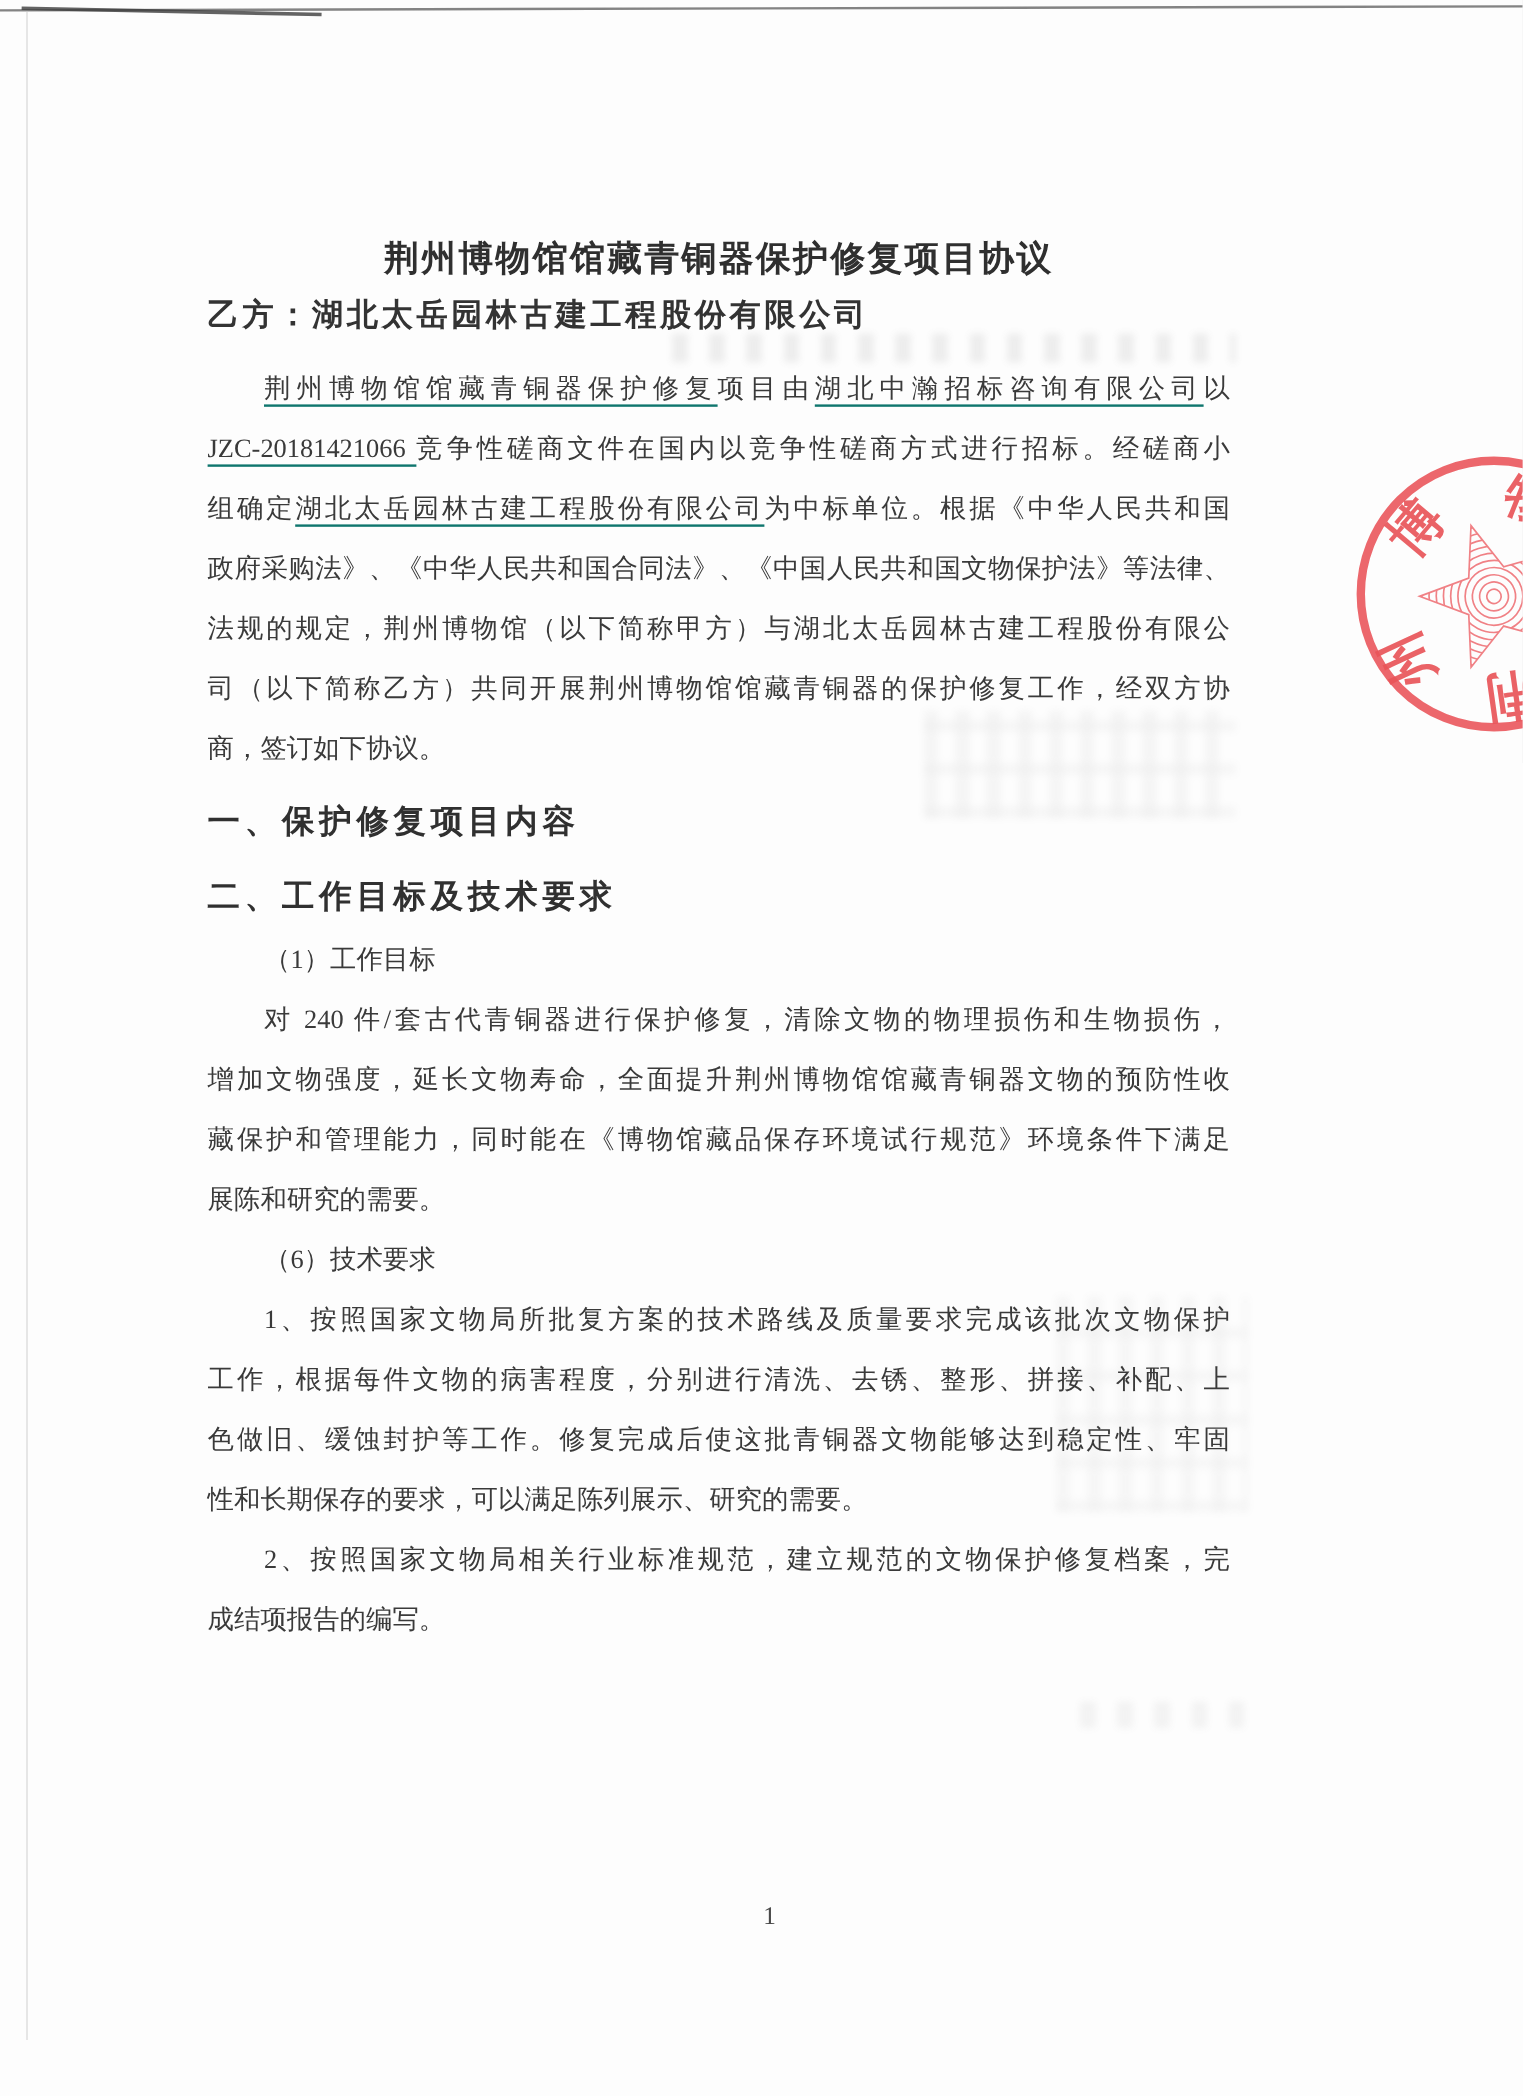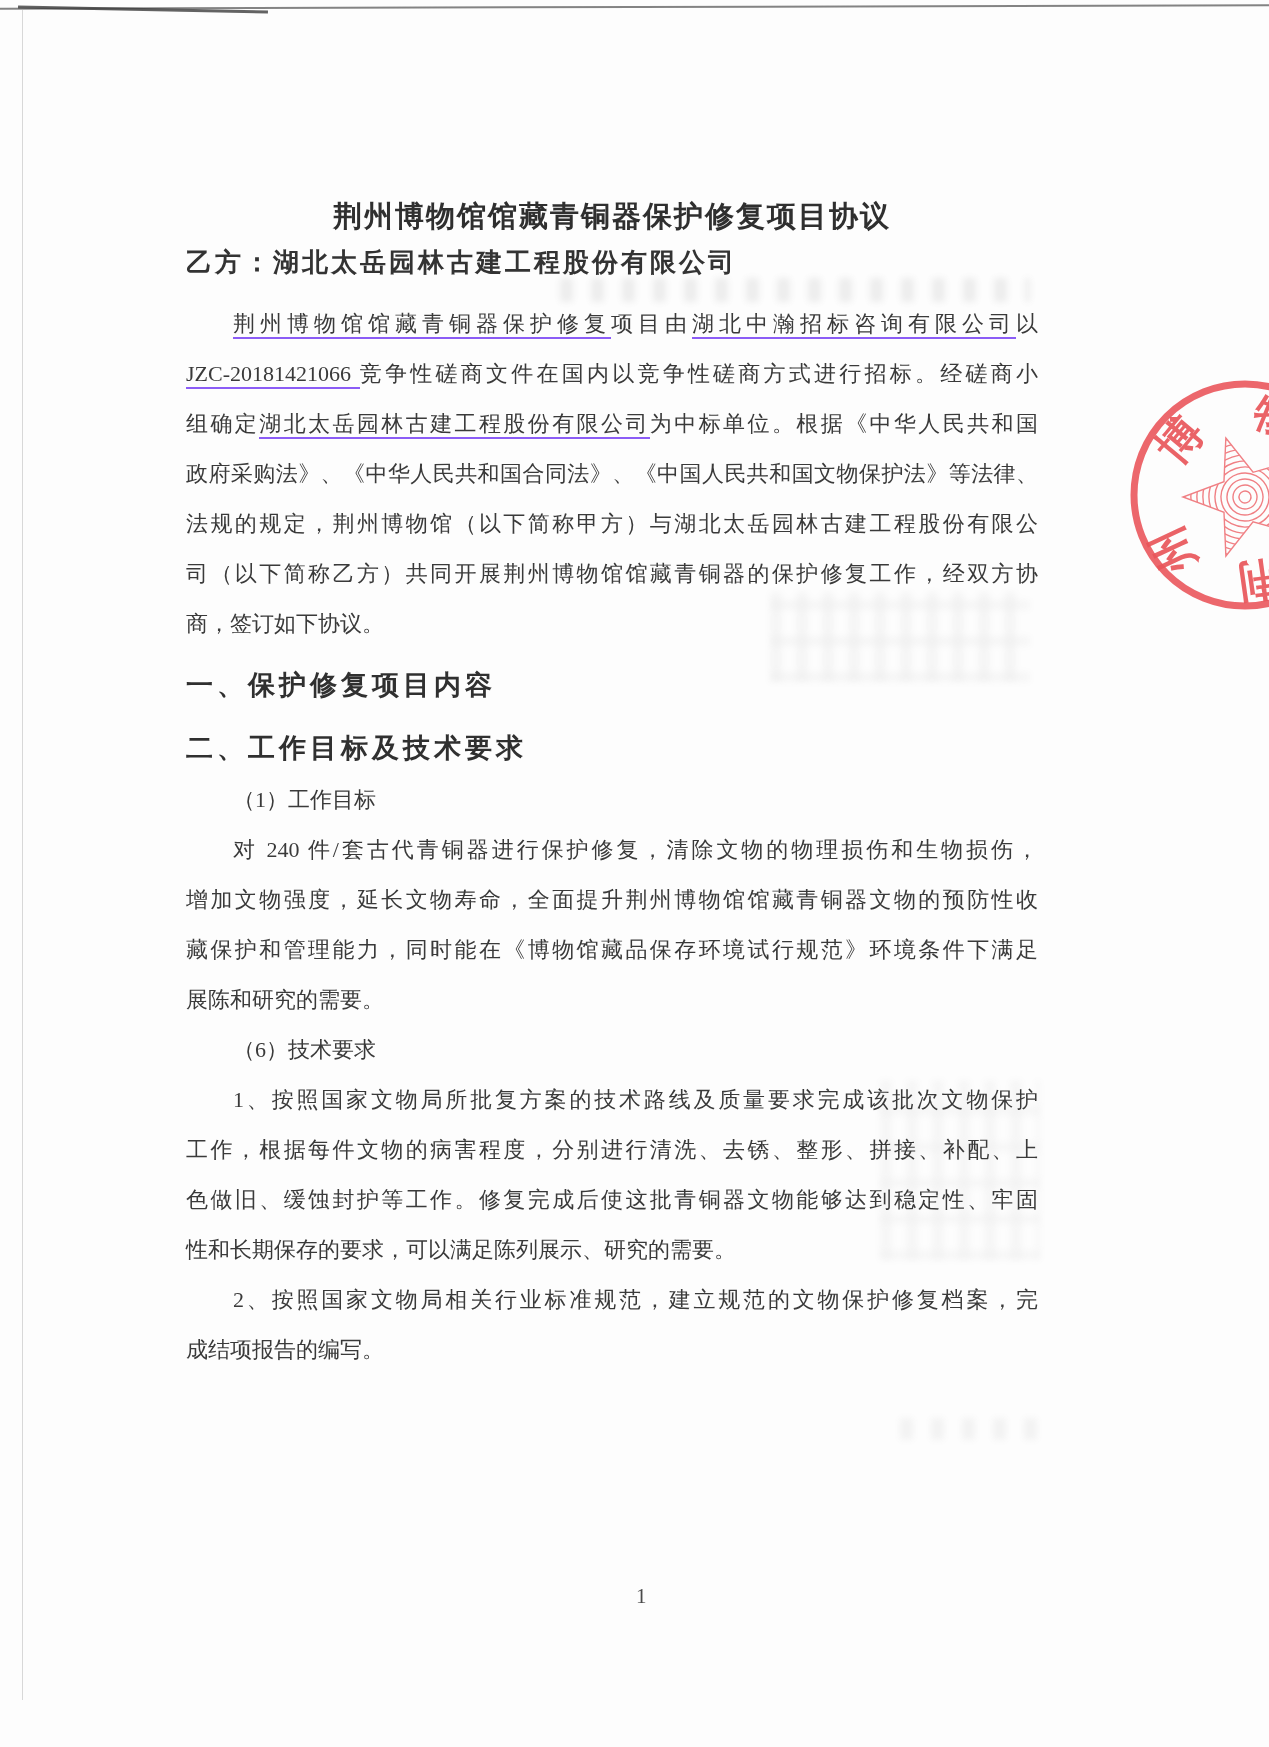--- a/index.html
+++ b/index.html
@@ -4,37 +4,37 @@
 <style>
   html,body{margin:0;padding:0;background:#e9e9e9;}
   .page{
     position:relative;
     width:1269px;height:1747px;
     background:#fdfdfd;
     overflow:hidden;
     font-family:"Liberation Serif","DejaVu Serif",serif;
     color:#383838;
   }
-  .doc{position:absolute;left:186px;top:0;width:852px;}
+  .doc{position:absolute;left:173px;top:0;width:852px;}
   .title{
     margin-top:195px;height:42px;line-height:42px;
     text-align:center;font-size:29px;font-weight:bold;letter-spacing:2px;
     color:#2f2f2f;
   }
   .party{height:52px;line-height:52px;font-size:26px;font-weight:bold;letter-spacing:3px;color:#333;}
   .party-a{margin-top:70px;}
   .para{margin-top:10px;}
   .line{
     height:50px;line-height:50px;font-size:22px;
     text-align:justify;text-align-last:justify;
     color:#3a3a3a;
   }
   .line.left{text-align:center;text-align-last:left;}
   .line.indent{text-indent:47px;}
-  .ul{border-bottom:2px solid #8b5cf6;padding-bottom:1px;}
+  .ul{border-bottom:2px solid #0f766e;padding-bottom:1px;}
   .heading{
     margin-top:13px;height:50px;line-height:50px;
     font-size:27px;font-weight:bold;letter-spacing:4px;color:#303030;font-family:Liberation Mono, monospace;
   }
   .page-number{
     position:absolute;left:636px;top:1584px;
     font-size:21px;color:#4a4a4a;
   }
   
   .seal{position:absolute;left:1125px;top:375px;width:300px;height:300px;}

